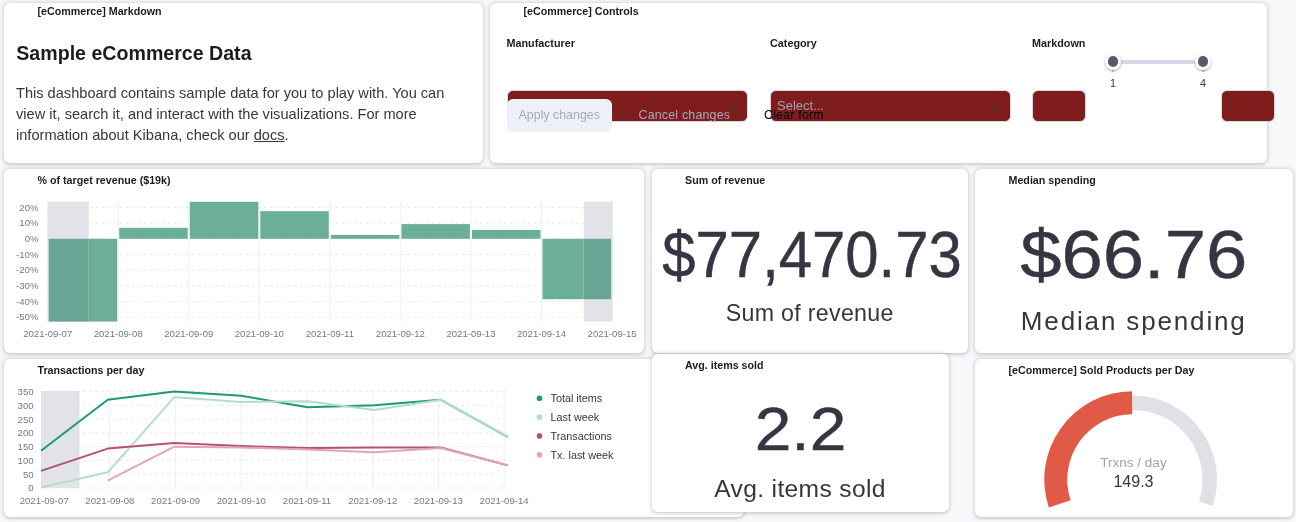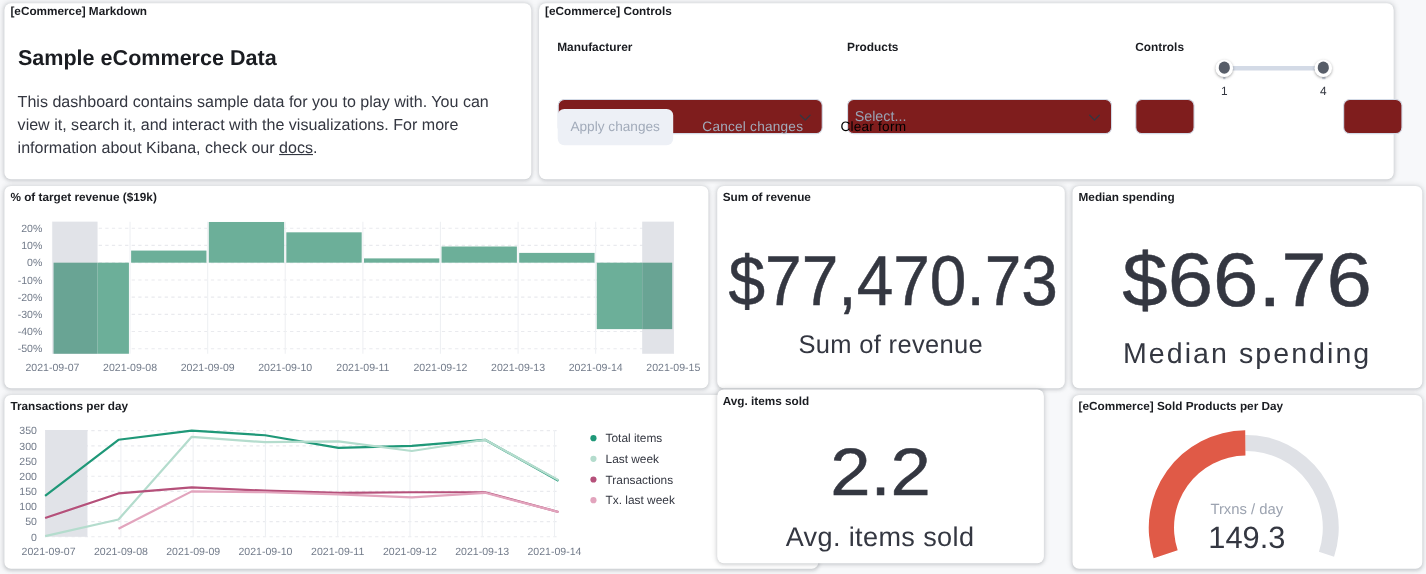--- a/index.html
+++ b/index.html
@@ -1,31 +1,31 @@
 <!DOCTYPE html>
 <html><head><meta charset="utf-8"><style>
 * { margin:0; padding:0; box-sizing:border-box; }
 html,body { width:1296px; height:522px; background:#F7F8FA; font-family:"Liberation Sans", sans-serif; overflow:hidden; }
 .panel { position:absolute; background:#FFFFFF; border-radius:6px; box-shadow:0 1.2px 3px rgba(52,58,70,0.13), 0 0 4.5px 0.5px rgba(52,58,70,0.15); }
-.ptitle { position:absolute; font-size:10.7px; font-weight:700; color:#1A1C21; }
+.ptitle { position:absolute; font-size:10.7px; font-weight:700; color:#1A1C21;margin-left:28px; }
 .lab { position:absolute; font-size:10.8px; font-weight:700; color:#1A1C21; }
 .ddown { position:absolute; width:241px; height:32px; background:#7f1d1d; border:1px solid #D3DAE6; border-radius:6px;margin-top:35px; }
 .sel { position:absolute; left:6px; top:7.5px; font-size:13px; color:#98A2B3; }
 svg text { font-family:"Liberation Sans", sans-serif; }
 </style></head><body>
 <div class="panel" style="left:4px; top:3px; width:478.5px; height:160px;">
 <div class="ptitle" style="left:5.5px; top:2.3px;">[eCommerce] Markdown</div>
 <div style="position:absolute; left:12px; top:80.1px; font-size:14.6px; line-height:20.95px; color:#343741;">This dashboard contains sample data for you to play with. You can<br>view it, search it, and interact with the visualizations. For more<br>information about Kibana, check our <span style="text-decoration:underline;">docs</span>.</div>
 <div style="position:absolute; left:12.3px; top:39px; font-size:19.6px; font-weight:700; color:#1A1C21;">Sample eCommerce Data</div>
 </div>
 <div class="panel" style="left:490px; top:3px; width:777px; height:160px;">
 <div class="ptitle" style="left:5.5px; top:2.3px;">[eCommerce] Controls</div>
 <div class="lab" style="left:16.5px; top:33.5px;">Manufacturer</div>
-<div class="lab" style="left:280px; top:33.5px;">Products</div>
-<div class="lab" style="left:542px; top:33.5px;">Controls</div>
+<div class="lab" style="left:280px; top:33.5px;">Category</div>
+<div class="lab" style="left:542px; top:33.5px;">Markdown</div>
 <div class="ddown" style="left:17px; top:51.8px;">
       <span class="sel">Select...</span>
       <svg style="position:absolute; right:8px; top:9px;" width="14" height="14" viewBox="0 0 16 16">
         <path d="M3 5.5 8 10.5 13 5.5" fill="none" stroke="#343741" stroke-width="1.4" stroke-linecap="round" stroke-linejoin="round"></path>
       </svg>
     </div>
 <div class="ddown" style="left:280px; top:51.8px;">
       <span class="sel">Select...</span>
       <svg style="position:absolute; right:8px; top:9px;" width="14" height="14" viewBox="0 0 16 16">
         <path d="M3 5.5 8 10.5 13 5.5" fill="none" stroke="#343741" stroke-width="1.4" stroke-linecap="round" stroke-linejoin="round"></path>
@@ -162,13 +162,13 @@
 <div style="position:absolute; left:0; top:39.5px; width:100%; text-align:center; font-size:61px; color:#343741; -webkit-text-stroke:0.45px #343741; transform:scaleX(1.08);">2.2</div>
 <div style="position:absolute; left:0; top:120.8px; width:100%; text-align:center; font-size:24.6px; letter-spacing:0.35px; color:#343741;">Avg. items sold</div>
 </div>
 <div class="panel" style="left:975px; top:358.5px; width:317.5px; height:158px;">
 <div class="ptitle" style="left:5.5px; top:5.2px;">[eCommerce] Sold Products per Day</div>
 <svg width="317" height="158" viewBox="0 0 317 158" style="position:absolute; left:0; top:0;">
 <path d="M157.06 36.40 A84.25 84.25 0 0 1 237.79 147.10 L224.02 142.55 A69.75 69.75 0 0 0 157.18 50.90 Z" fill="#DFE1E6"></path>
 <path d="M73.78 148.44 A88.50 88.50 0 0 1 157.02 32.15 L157.22 55.15 A65.50 65.50 0 0 0 95.61 141.22 Z" fill="#E05A47"></path>
 </svg>
 <div style="position:absolute; left:0; top:96.6px; width:317px; text-align:center; font-size:13.5px; color:#9CA3B0;">Trxns / day</div>
-<div style="position:absolute; left:0; top:114.3px; width:317px; text-align:center; font-size:28px; color:#343741;">149.3</div>
+<div style="position:absolute; left:0; top:114.3px; width:317px; text-align:center; font-size:16px; color:#343741;">149.3</div>
 </div>
 </body></html>

